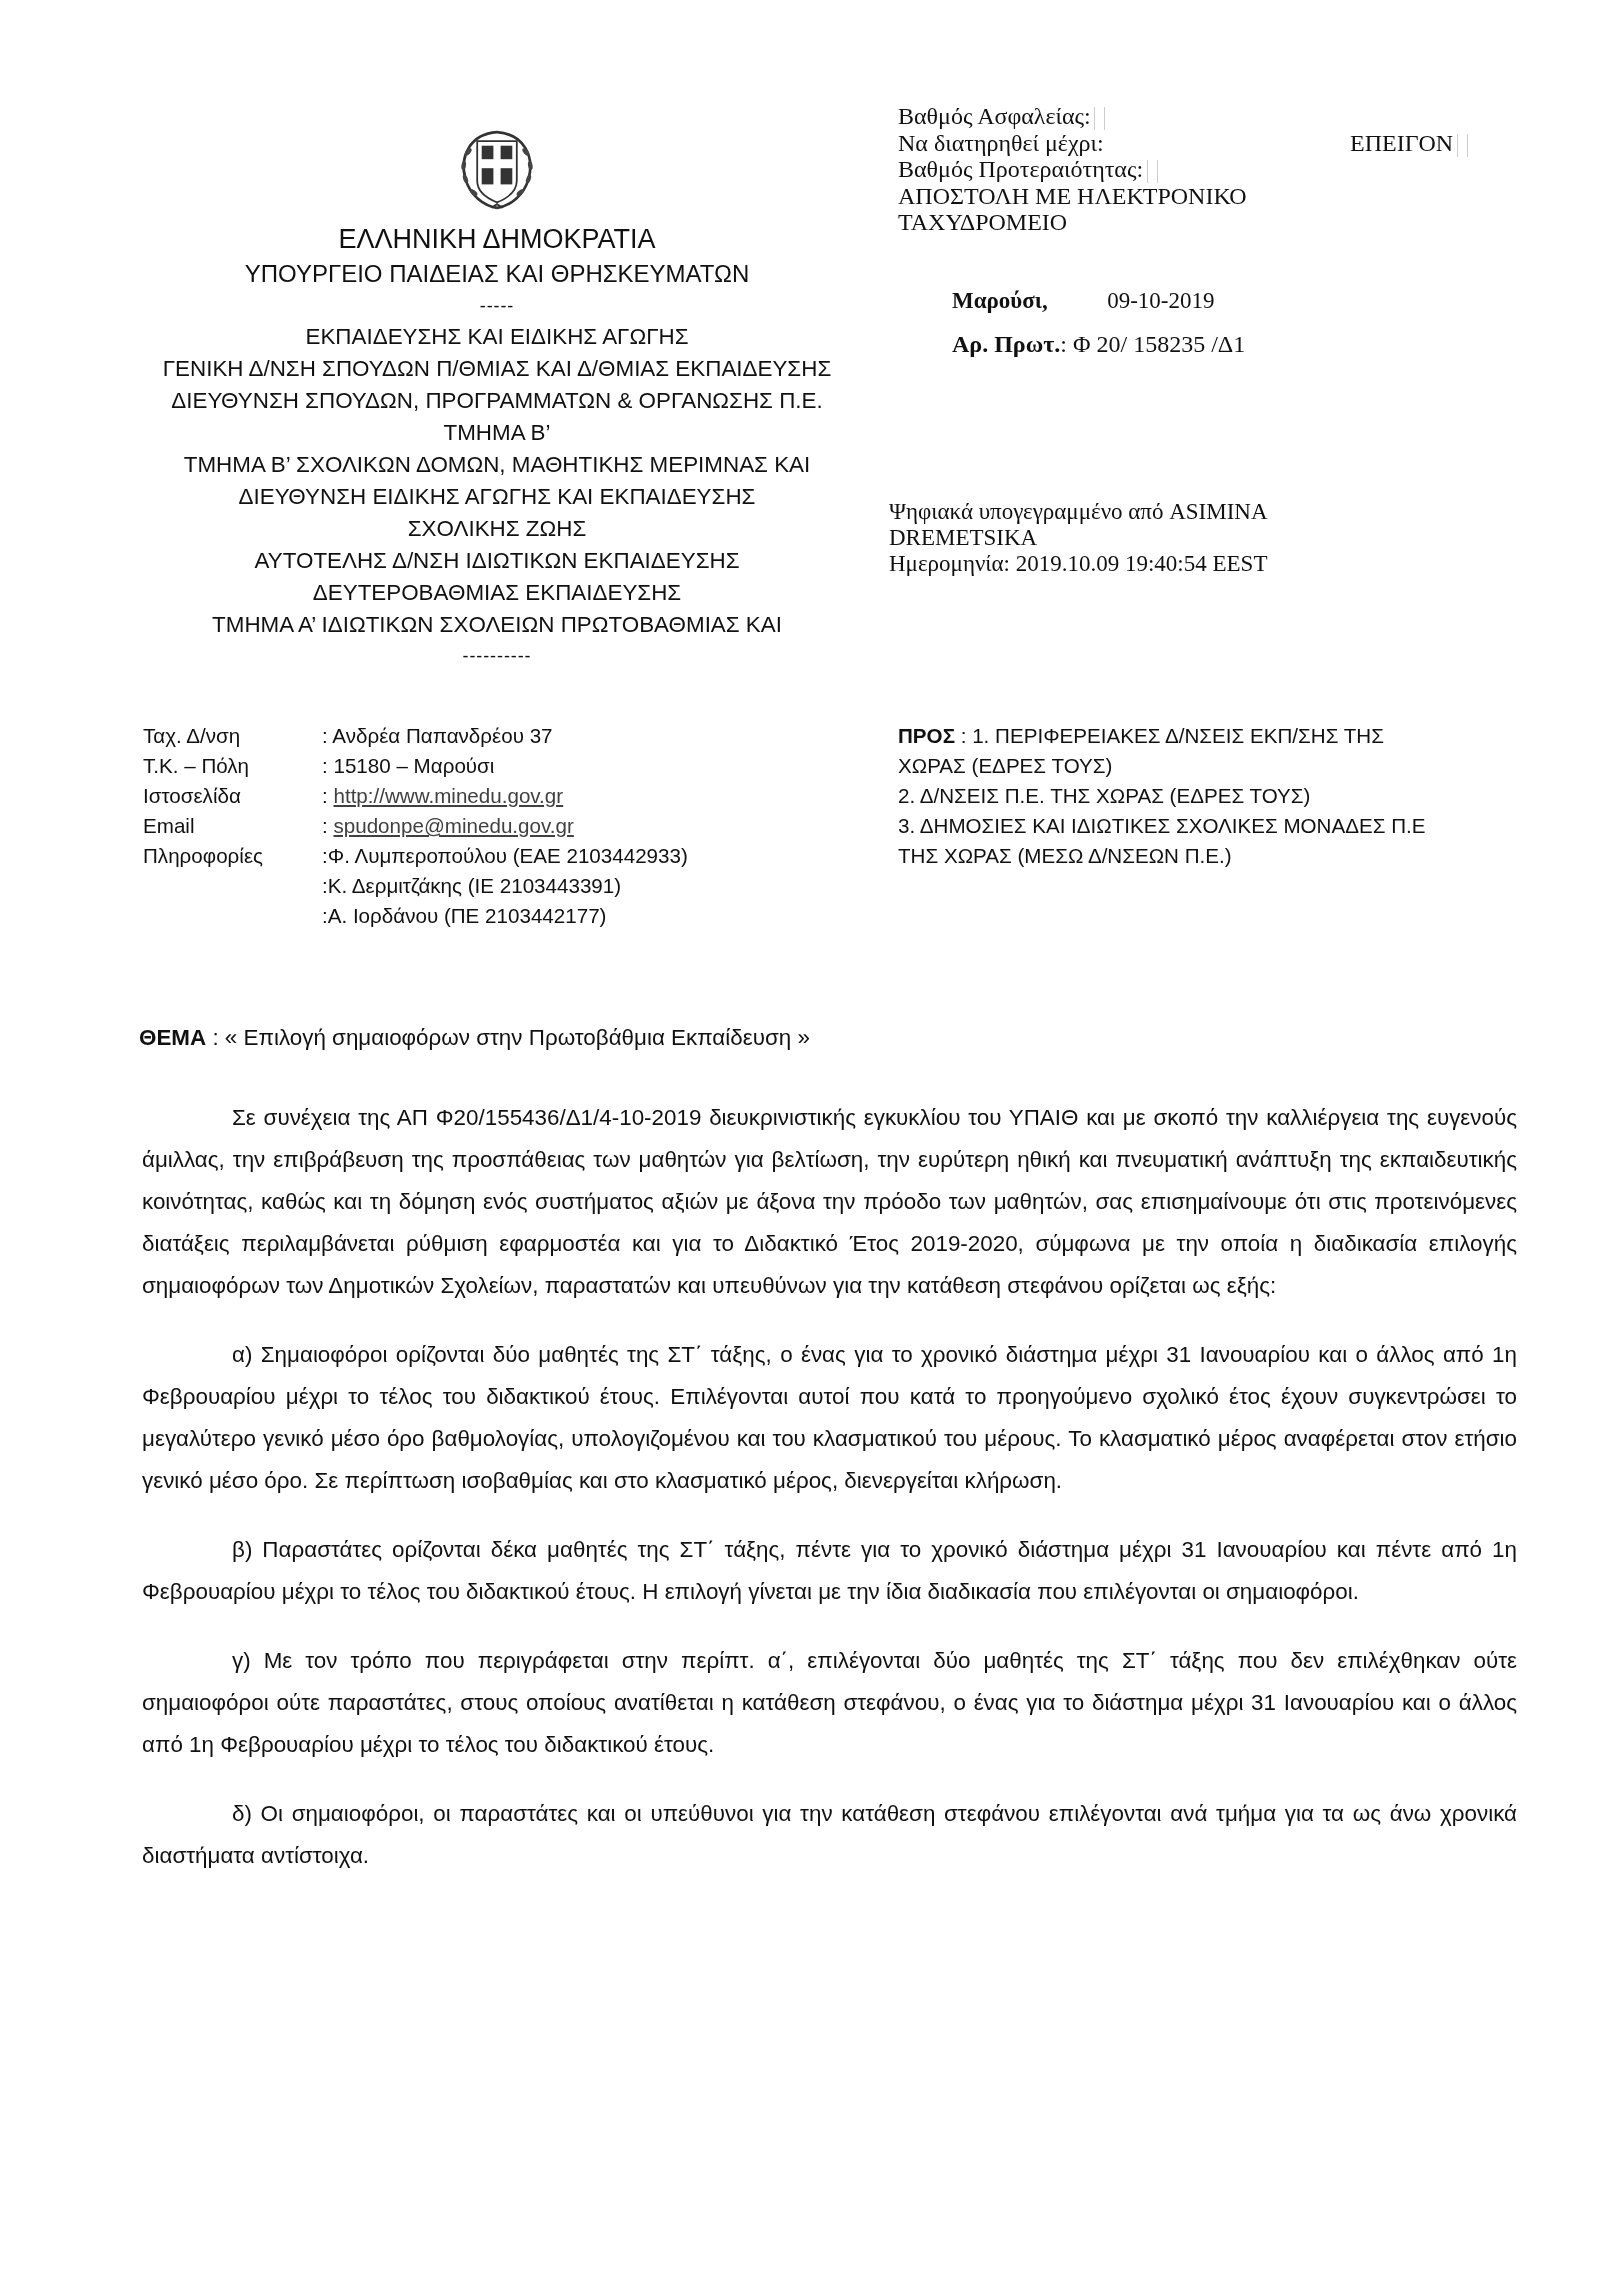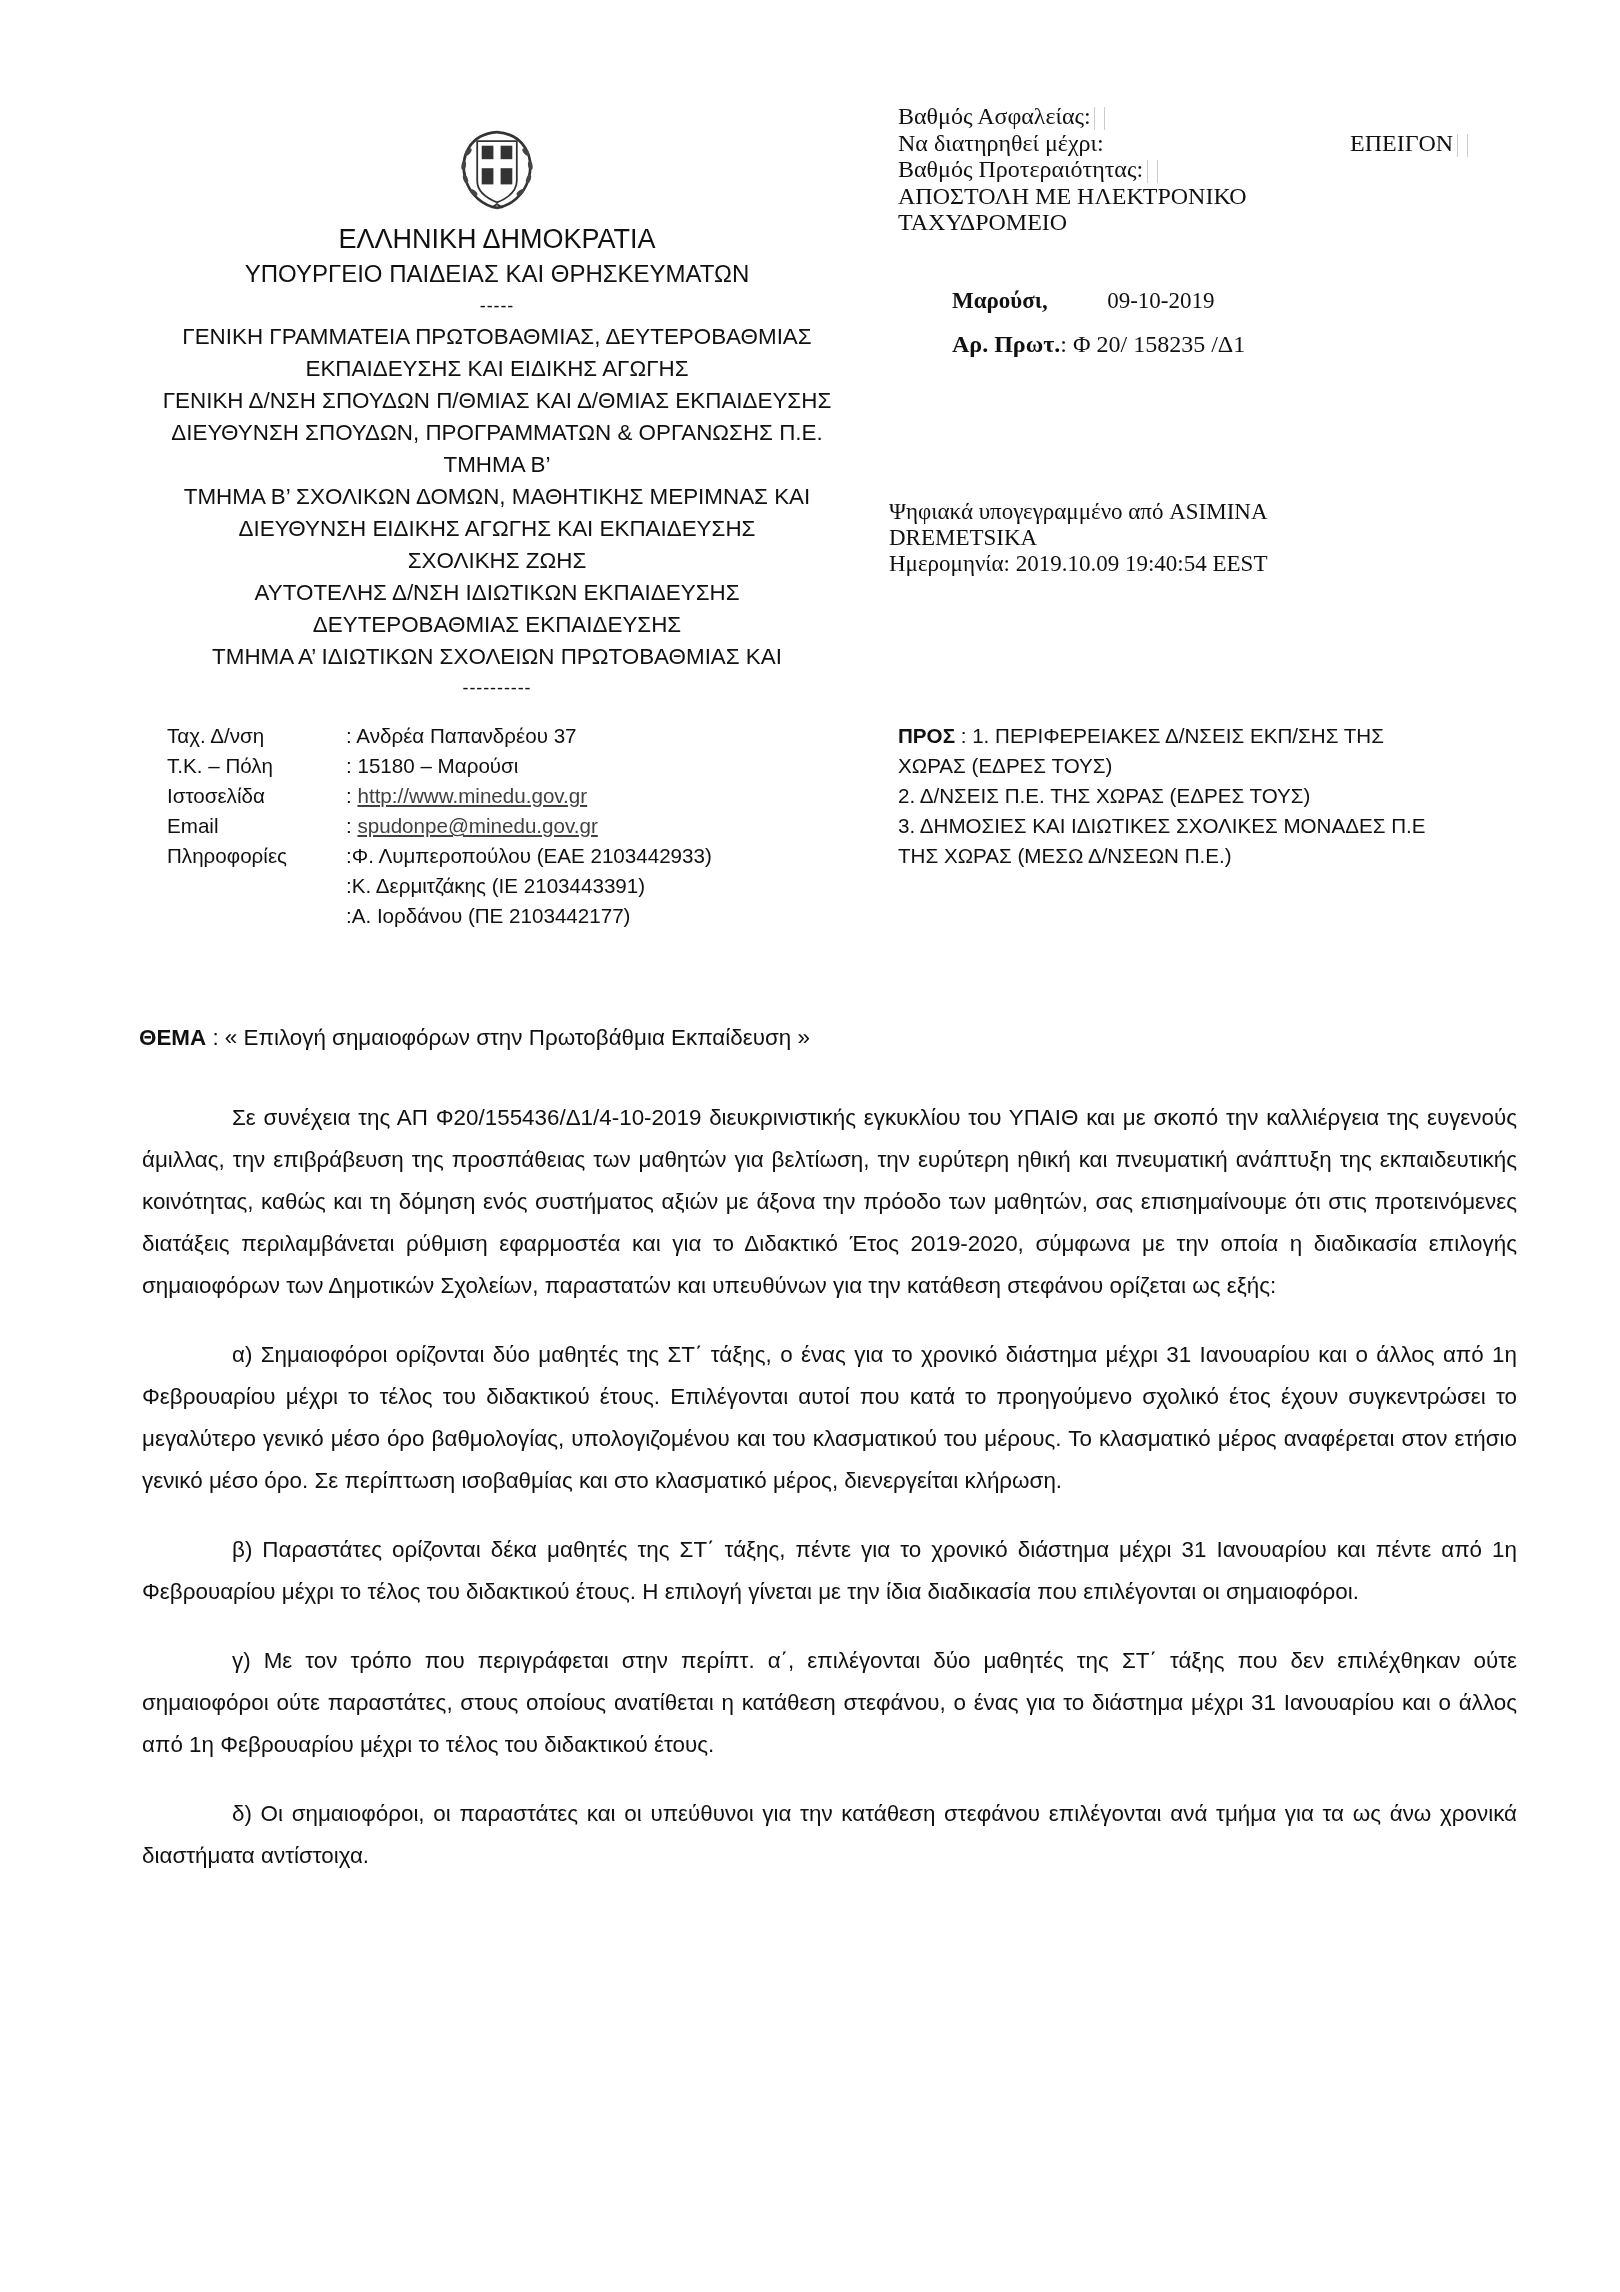--- a/index.html
+++ b/index.html
@@ -22,21 +22,21 @@
   .urgent { position: absolute; left: 452px; top: 0; }
   .field-box { display: inline-block; width: 9px; height: 23px; border-left: 0.9px solid #ccc; border-right: 0.9px solid #ccc; vertical-align: middle; margin-left: 3.6px; }
   #place-date { position: absolute; left: 952px; top: 288px; font-size: 23px; white-space: nowrap; }
   #place-date b { font-weight: bold; }
   #protocol { position: absolute; left: 952px; top: 331px; font-size: 24px; white-space: nowrap; }
 
   
   #signature { position: absolute; left: 881px; top: 499px; font-size: 23px; line-height: 26px; }
 
   
-  #contact { position: absolute; left: 143px; top: 721px; font-size: 20.6px; line-height: 30px; margin-left: 24px; }
+  #contact { position: absolute; left: 143px; top: 721px; font-size: 20.6px; line-height: 30px; }
   #contact .crow { display: flex; white-space: nowrap; }
   #contact .clabel { width: 179px; }
   #contact .cval a { color: #404040; text-decoration: underline; }
 
   
   #recipients { position: absolute; left: 898px; top: 721px; width: 609px; font-size: 20.6px; line-height: 30px; }
   #recipients .rline { white-space: nowrap; }
 
   
   #subject { position: absolute; left: 139px; top: 1025px; font-size: 22.4px; white-space: nowrap; }
@@ -70,21 +70,20 @@
     <path d="M28 18 H72 V62 C72 75, 60 82, 50 86 C40 82, 28 75, 28 62 Z" fill="#fff" stroke="#333" stroke-width="2"></path>
     <rect x="33" y="23" width="13" height="15" fill="#333"></rect>
     <rect x="54" y="23" width="13" height="15" fill="#333"></rect>
     <rect x="33" y="48" width="13" height="18" fill="#333"></rect>
     <rect x="54" y="48" width="13" height="18" fill="#333"></rect>
     <path d="M44 92 L50 88 L56 92" fill="none" stroke="#333" stroke-width="2"></path>
   </svg>
   <div class="title1 line">ΕΛΛΗΝΙΚΗ ΔΗΜΟΚΡΑΤΙΑ</div>
   <div class="title2 line">ΥΠΟΥΡΓΕΙΟ ΠΑΙΔΕΙΑΣ ΚΑΙ ΘΡΗΣΚΕΥΜΑΤΩΝ</div>
   <div class="dash">-----</div>
-  <div class="line">ΓΕΝΙΚΗ ΓΡΑΜΜΑΤΕΙΑ ΠΡΩΤΟΒΑΘΜΙΑΣ, ΔΕΥΤΕΡΟΒΑΘΜΙΑΣ</div>
   <div class="line">ΕΚΠΑΙΔΕΥΣΗΣ ΚΑΙ ΕΙΔΙΚΗΣ ΑΓΩΓΗΣ</div>
   <div class="line">ΓΕΝΙΚΗ Δ/ΝΣΗ ΣΠΟΥΔΩΝ Π/ΘΜΙΑΣ ΚΑΙ Δ/ΘΜΙΑΣ ΕΚΠΑΙΔΕΥΣΗΣ</div>
   <div class="line">ΔΙΕΥΘΥΝΣΗ ΣΠΟΥΔΩΝ, ΠΡΟΓΡΑΜΜΑΤΩΝ &amp; ΟΡΓΑΝΩΣΗΣ Π.Ε.</div>
   <div class="line">ΤΜΗΜΑ Β’</div>
   <div class="line">ΤΜΗΜΑ Β’ ΣΧΟΛΙΚΩΝ ΔΟΜΩΝ, ΜΑΘΗΤΙΚΗΣ ΜΕΡΙΜΝΑΣ ΚΑΙ</div>
   <div class="line">ΔΙΕΥΘΥΝΣΗ ΕΙΔΙΚΗΣ ΑΓΩΓΗΣ ΚΑΙ ΕΚΠΑΙΔΕΥΣΗΣ</div>
   <div class="line">ΣΧΟΛΙΚΗΣ ΖΩΗΣ</div>
   <div class="line">ΑΥΤΟΤΕΛΗΣ Δ/ΝΣΗ ΙΔΙΩΤΙΚΩΝ ΕΚΠΑΙΔΕΥΣΗΣ</div>
   <div class="line">ΔΕΥΤΕΡΟΒΑΘΜΙΑΣ ΕΚΠΑΙΔΕΥΣΗΣ</div>
   <div class="line">ΤΜΗΜΑ Α’ ΙΔΙΩΤΙΚΩΝ ΣΧΟΛΕΙΩΝ ΠΡΩΤΟΒΑΘΜΙΑΣ ΚΑΙ</div>

